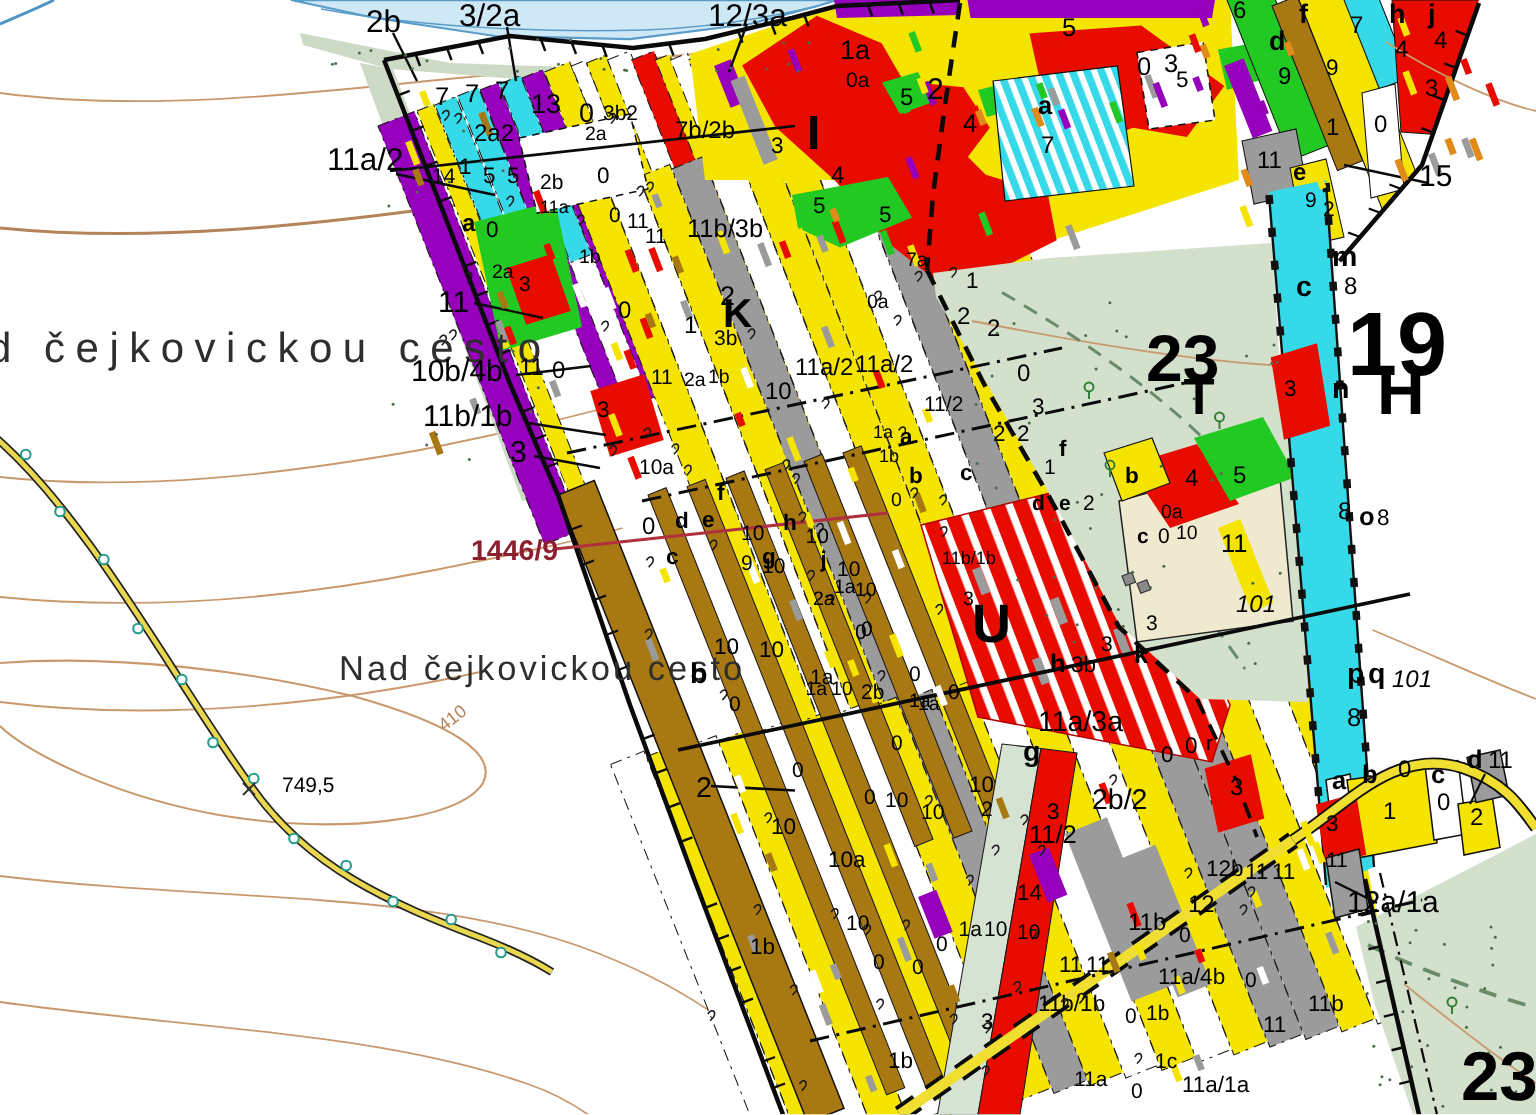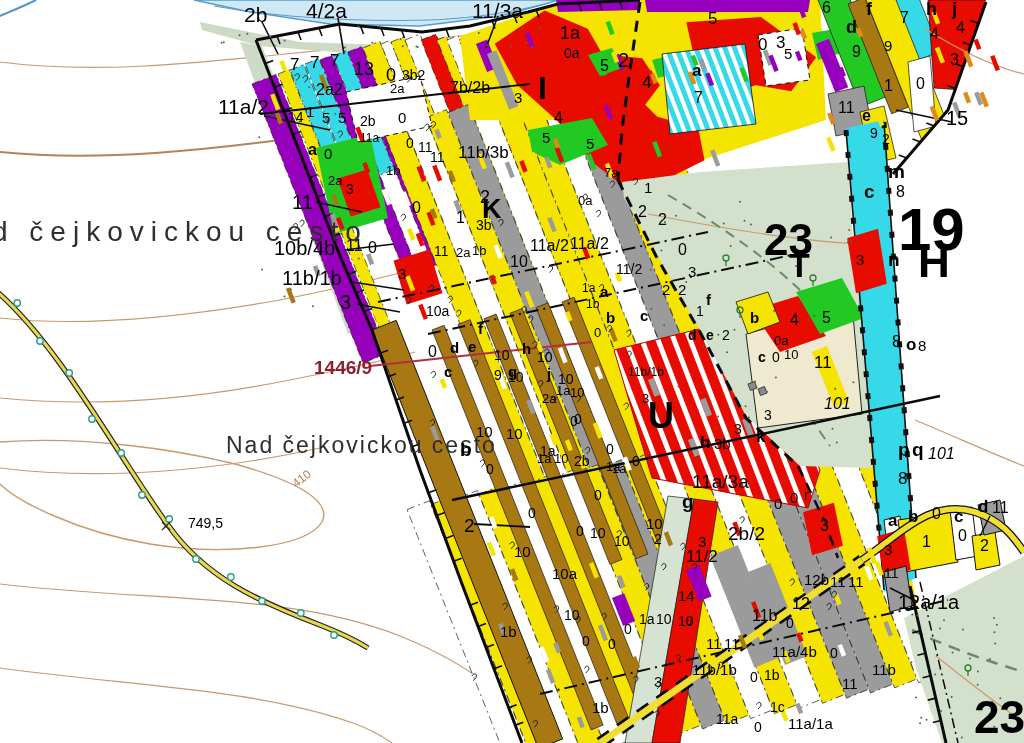--- a/index.html
+++ b/index.html
@@ -599,22 +599,22 @@
       <div class="lbl" style="left: 974px; top: 694px; font-size: 46px; font-weight: 700;">23</div>
       <div class="lbl" style="left: 648px; top: 398px; font-size: 36px; font-weight: 700;">U</div>
       <div class="lbl" style="left: 538px; top: 72px; font-size: 32px; font-weight: 700;">I</div>
       <div class="lbl" style="left: 482px; top: 196px; font-size: 27px; font-weight: 700;">K</div>
       <div class="lbl" style="left: 188px; top: 516px; font-size: 14px;">749,5</div>
       <div class="lbl" style="left: 290px; top: 480px; font-size: 12px; color: rgb(181, 131, 90); transform: rotate(-38deg);">410</div>
       <div class="lbl" style="left: 946px; top: 108px; font-size: 20px;">15</div>
       <div class="lbl" style="left: 824px; top: 396px; font-size: 16px; font-style: italic;">101</div>
       <div class="lbl" style="left: 928px; top: 446px; font-size: 16px; font-style: italic;">101</div>
       <div class="lbl" style="left: 244px; top: 4px; font-size: 21px;">2b</div>
-      <div class="lbl" style="left: 306px; top: 0px; font-size: 21px;">4/2a</div>
-      <div class="lbl" style="left: 472px; top: 0px; font-size: 21px;">11/3a</div>
+      <div class="lbl" style="left: 306px; top: 0px; font-size: 21px;">3/2a</div>
+      <div class="lbl" style="left: 472px; top: 0px; font-size: 21px;">12/3a</div>
       <div class="lbl" style="left: 218px; top: 96px; font-size: 21px;">11a/2</div>
       <div class="lbl" style="left: 292px; top: 192px; font-size: 20px;">11</div>
       <div class="lbl" style="left: 274px; top: 238px; font-size: 20px;">10b/4b</div>
       <div class="lbl" style="left: 282px; top: 268px; font-size: 20px;">11b/1b</div>
       <div class="lbl" style="left: 340px; top: 292px; font-size: 20px;">3</div>
       <div class="lbl" style="left: 346px; top: 238px; font-size: 16px;">11</div>
       <div class="lbl" style="left: 368px; top: 240px; font-size: 16px;">0</div>
       <div class="lbl" style="left: 290px; top: 56px; font-size: 17px;">7</div>
       <div class="lbl" style="left: 310px; top: 54px; font-size: 17px;">7</div>
       <div class="lbl" style="left: 330px; top: 52px; font-size: 17px;">7</div>

